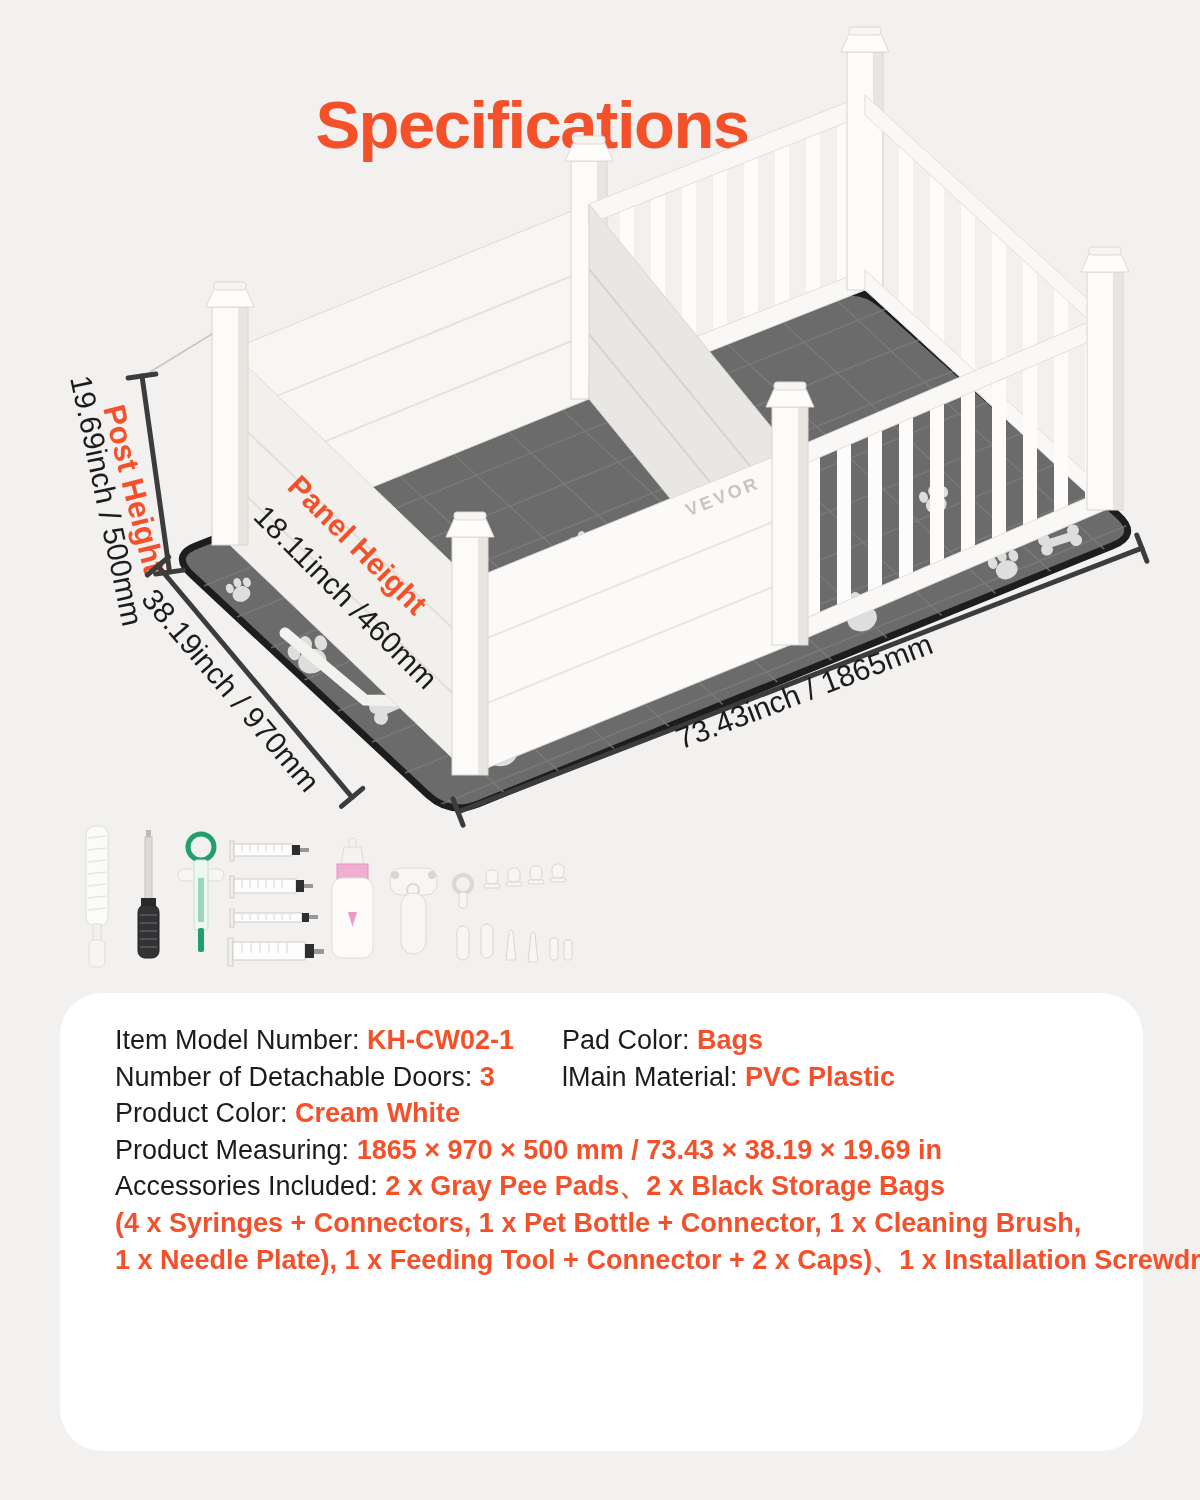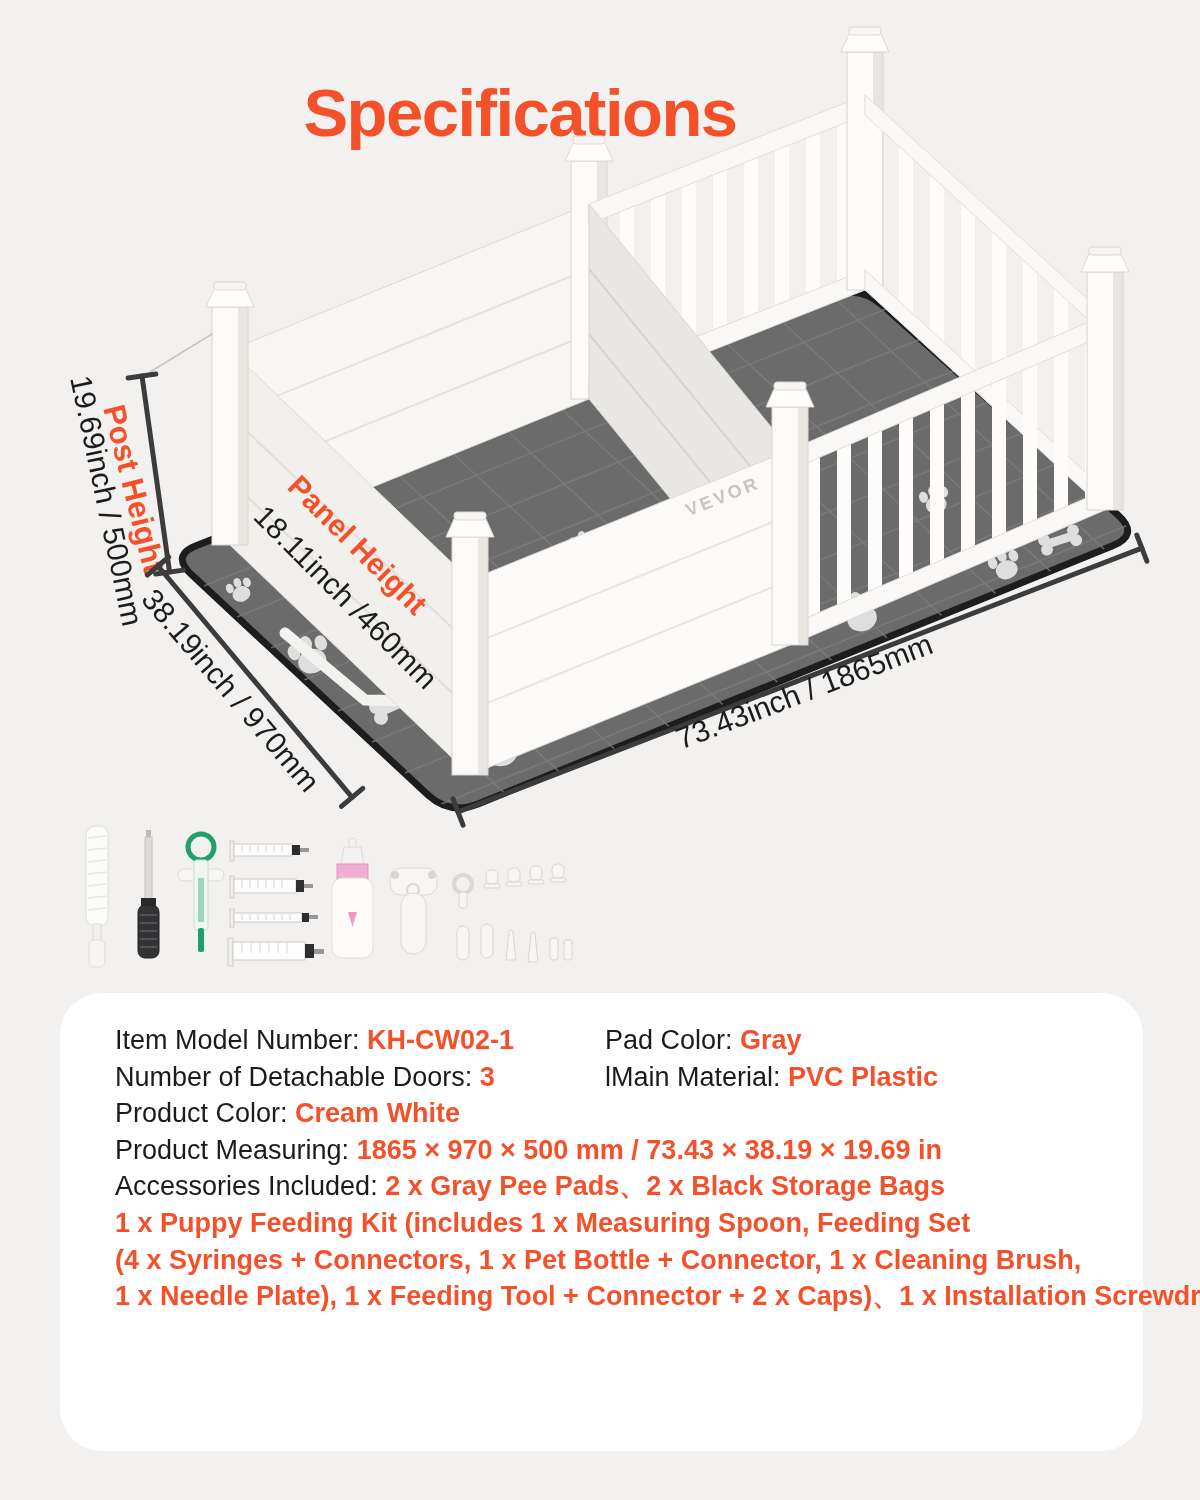--- a/index.html
+++ b/index.html
@@ -10,29 +10,29 @@
   }
   html,body{margin:0;padding:0;}
   body{background:#dcdcdc;}
   .page{
     position:relative;width:1200px;height:1500px;background:var(--bg);
     overflow:hidden;font-family:"Liberation Sans","DejaVu Sans",sans-serif;
   }
   .title{
     position:absolute;top:74px;left:0;width:1040px;text-align:center;
     font-size:67px;font-weight:800;letter-spacing:-1.5px;color:var(--accent);
-    margin:0;
+    margin:12px;
   }
   .diagram-svg{position:absolute;left:0;top:0;width:1200px;height:1500px;}
   .card{
     position:absolute;left:60px;top:993px;width:1083px;height:458px;
     background:var(--card);border-radius:42px;
   }
   .card-content{padding:29px 40px 0 55px;}
-  .spec-line{font-size:27px;line-height:36.6px;color:var(--ink);white-space:nowrap;gap:43px;}
+  .spec-line{font-size:27px;line-height:36.6px;color:var(--ink);white-space:nowrap;}
   .spec-line .v{color:var(--accent);font-weight:700;}
   .pair{display:flex;}
   .pair .cell-left{width:447px;flex:0 0 447px;}
   .orange-line{font-size:27px;line-height:36.6px;color:var(--accent);font-weight:700;white-space:nowrap;}
   svg text{font-family:"Liberation Sans","DejaVu Sans",sans-serif;}
 </style>
 </head>
 <body>
 
 <div class="page">
@@ -350,34 +350,33 @@
         <rect x="550" y="938" width="8" height="22" rx="3"></rect>
         <rect x="564" y="940" width="8" height="20" rx="3"></rect>
       </g>
     </g>
   </svg>
 
   <div class="card">
     <div class="card-content">
       <div class="spec-line pair">
         <span class="cell-left"><span class="l">Item Model Number: </span><span class="v">KH-CW02-1</span></span>
-        <span class="cell-right"><span class="l">Pad Color: </span><span class="v">Gray</span></span>
+        <span class="cell-right"><span class="l">Pad Color: </span><span class="v">Bags</span></span>
       </div>
       <div class="spec-line pair">
         <span class="cell-left"><span class="l">Number of Detachable Doors: </span><span class="v">3</span></span>
         <span class="cell-right"><span class="l">lMain Material: </span><span class="v">PVC Plastic</span></span>
       </div>
       <div class="spec-line pair">
         <span class="cell-right"><span class="l">Product Color: </span><span class="v">Cream White</span></span>
       </div>
       <div class="spec-line">
         <span class="l">Product Measuring: </span><span class="v">1865 × 970 × 500 mm / 73.43 × 38.19 × 19.69 in</span>
       </div>
       <div class="spec-line">
         <span class="l">Accessories Included: </span><span class="v">2 x Gray Pee Pads、2 x Black Storage Bags</span>
       </div>
-      <div class="orange-line">1 x Puppy Feeding Kit (includes 1 x Measuring Spoon, Feeding Set</div>
       <div class="orange-line">(4 x Syringes + Connectors, 1 x Pet Bottle + Connector, 1 x Cleaning Brush,</div>
       <div class="orange-line">1 x Needle Plate), 1 x Feeding Tool + Connector + 2 x Caps)、1 x Installation Screwdriver</div>
     </div>
   </div>
 
 </div>
 
 </body></html>

